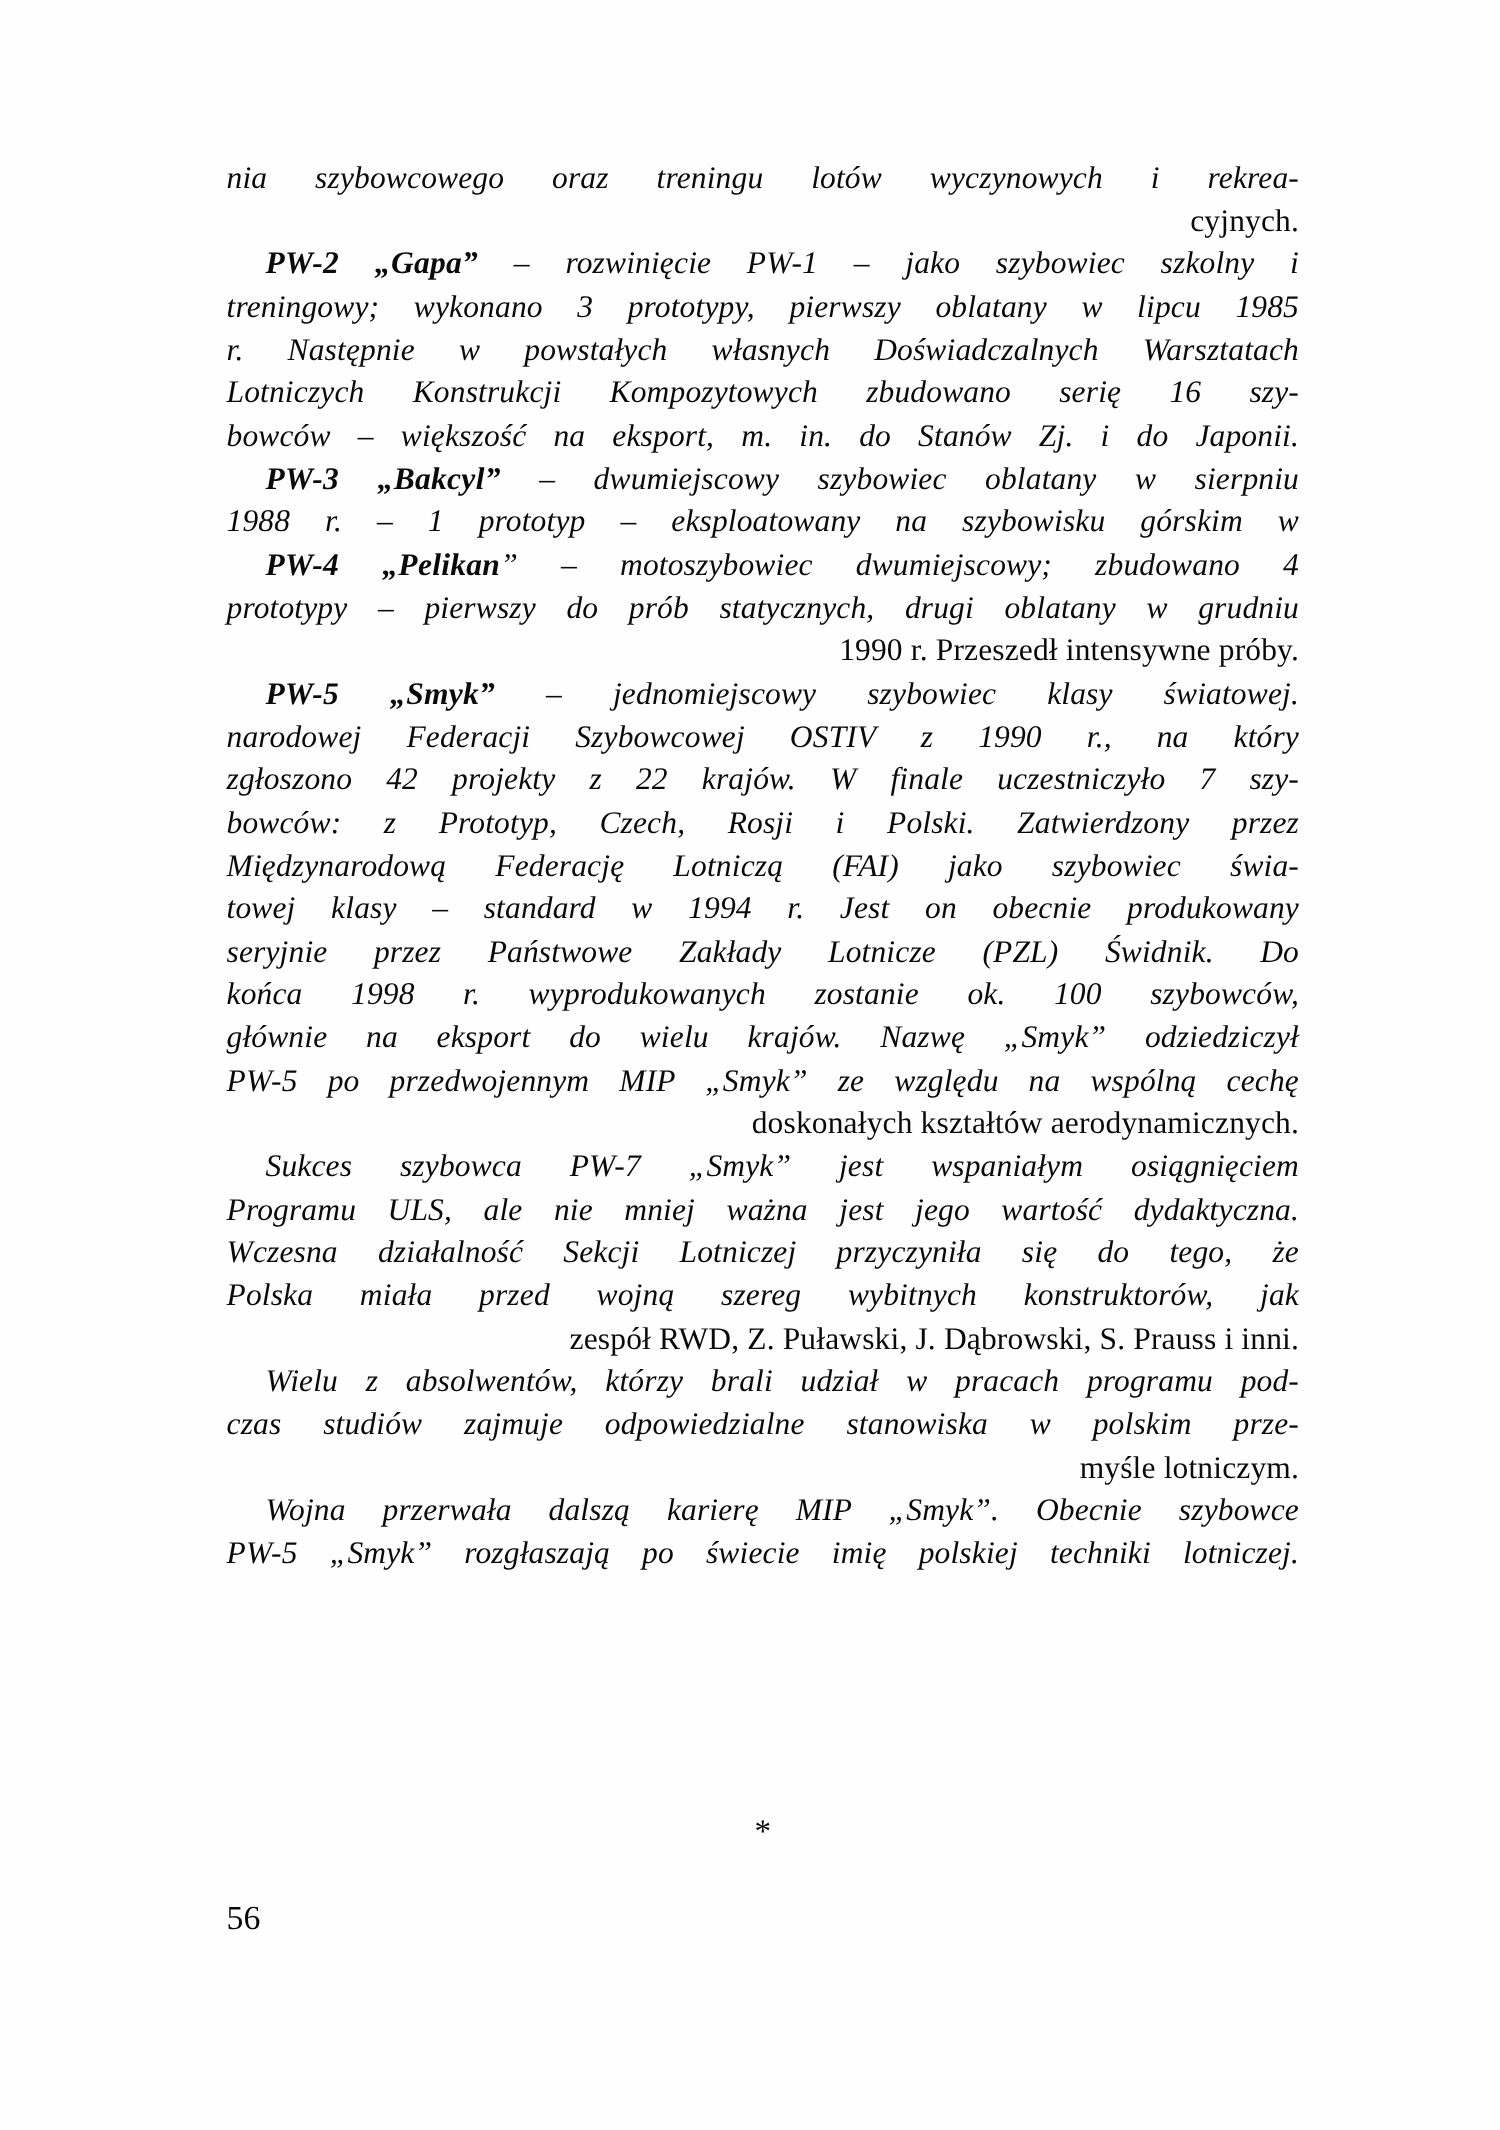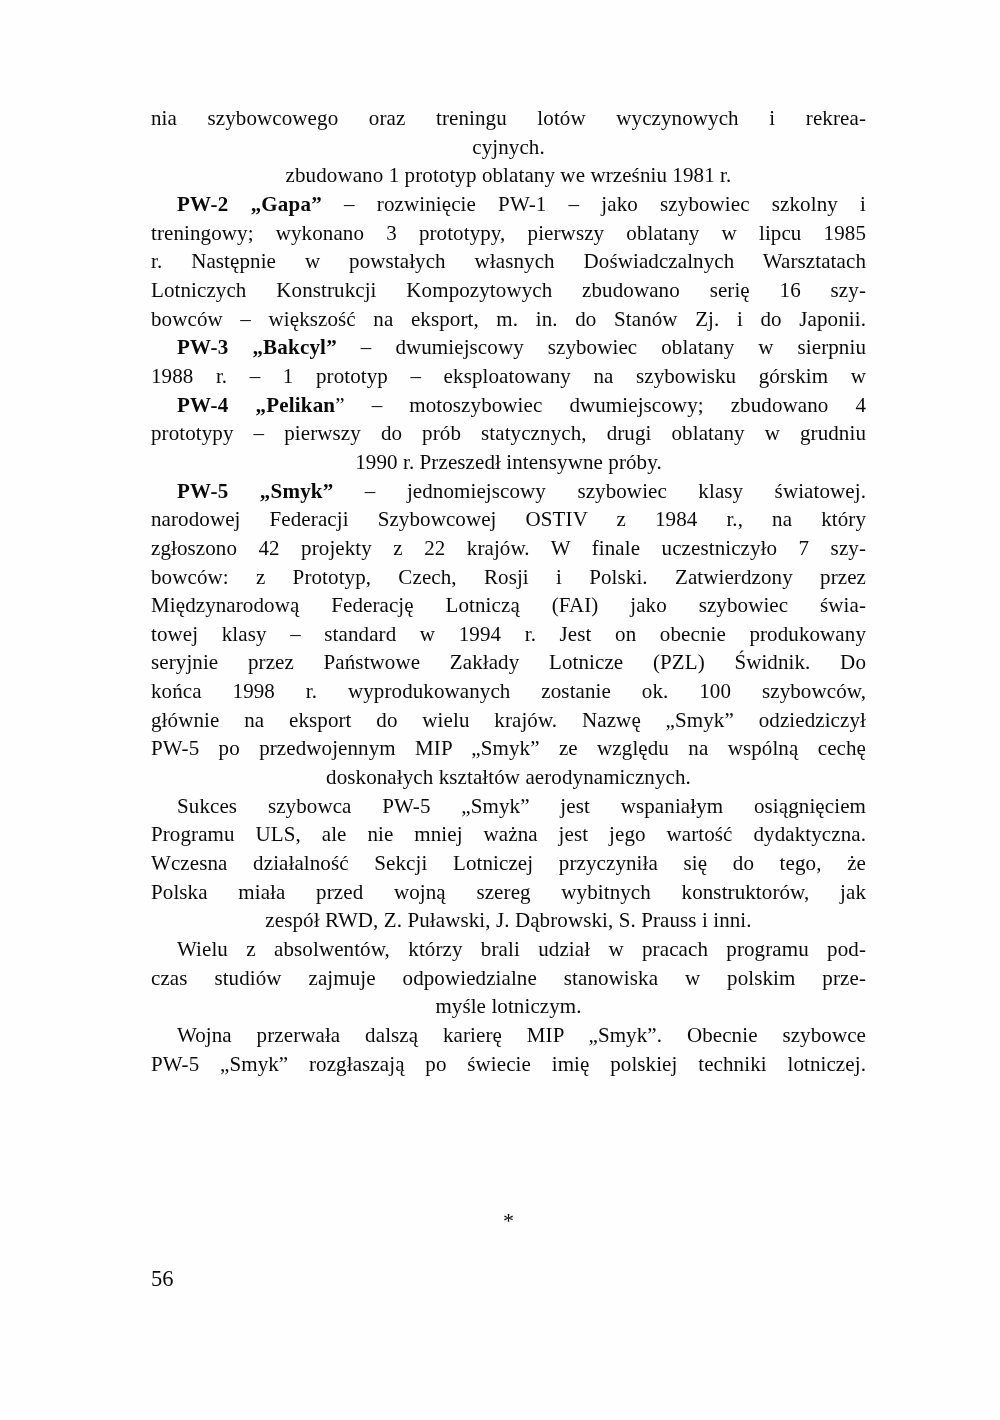--- a/index.html
+++ b/index.html
@@ -23,26 +23,27 @@
   .text-block {
     position: absolute;
     left: 151px;
     top: 104px;
     width: 715px;
     font-size: 21px;
     line-height: 28.65px;
     letter-spacing: 0.1px;
   }
   .line {
-    text-align: center;
+    text-align: right;
     white-space: normal;
   }
   .line.stretch {
     text-align: justify;
     text-align-last: justify;
+    font-style: italic;
   }
   .line.indent {
     padding-left: 26px;
   }
   .line b {
     font-weight: 700;
     letter-spacing: 0.2px;
   }
   .separator {
     position: absolute;
@@ -72,23 +73,20 @@
       <div class="line stretch">
         <span>nia szybowcowego oraz treningu lotów wyczynowych i rekrea-</span>
       </div>
 
       <div class="line">
         <span>cyjnych.</span>
       </div>
 
 
 
-      <div class="line">
-        <span>zbudowano 1 prototyp oblatany we wrześniu 1981 r.</span>
-      </div>
 
       <div class="line indent stretch">
         <b>PW-2 „Gapa”</b><span> – rozwinięcie PW-1 – jako szybowiec szkolny i</span>
       </div>
 
       <div class="line stretch">
         <span>treningowy; wykonano 3 prototypy, pierwszy oblatany w lipcu 1985</span>
       </div>
 
       <div class="line stretch">
@@ -123,21 +121,21 @@
       <div class="line">
         <span>1990 r. Przeszedł intensywne próby.</span>
       </div>
 
       <div class="line indent stretch">
         <b>PW-5 „Smyk”</b><span> – jednomiejscowy szybowiec klasy światowej.</span>
       </div>
 
 
       <div class="line stretch">
-        <span>narodowej Federacji Szybowcowej OSTIV z 1984 r., na który</span>
+        <span>narodowej Federacji Szybowcowej OSTIV z 1990 r., na który</span>
       </div>
 
       <div class="line stretch">
         <span>zgłoszono 42 projekty z 22 krajów. W finale uczestniczyło 7 szy-</span>
       </div>
 
       <div class="line stretch">
         <span>bowców: z Prototyp, Czech, Rosji i Polski. Zatwierdzony przez</span>
       </div>
 
@@ -163,21 +161,21 @@
 
       <div class="line stretch">
         <span>PW-5 po przedwojennym MIP „Smyk” ze względu na wspólną cechę</span>
       </div>
 
       <div class="line">
         <span>doskonałych kształtów aerodynamicznych.</span>
       </div>
 
       <div class="line indent stretch">
-        <span>Sukces szybowca PW-5 „Smyk” jest wspaniałym osiągnięciem</span>
+        <span>Sukces szybowca PW-7 „Smyk” jest wspaniałym osiągnięciem</span>
       </div>
 
       <div class="line stretch">
         <span>Programu ULS, ale nie mniej ważna jest jego wartość dydaktyczna.</span>
       </div>
 
       <div class="line stretch">
         <span>Wczesna działalność Sekcji Lotniczej przyczyniła się do tego, że</span>
       </div>
 

